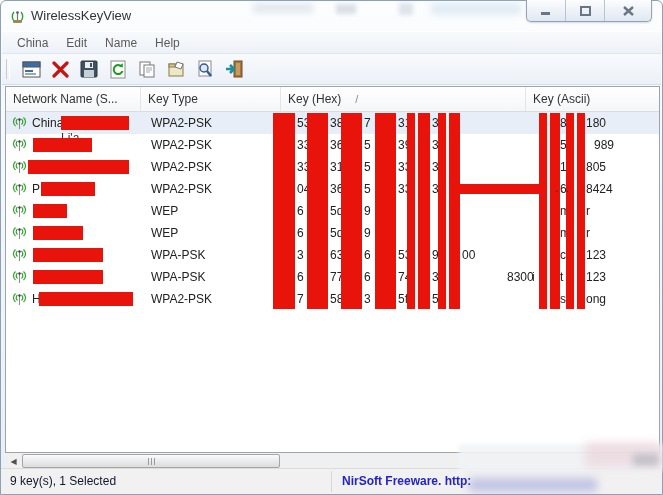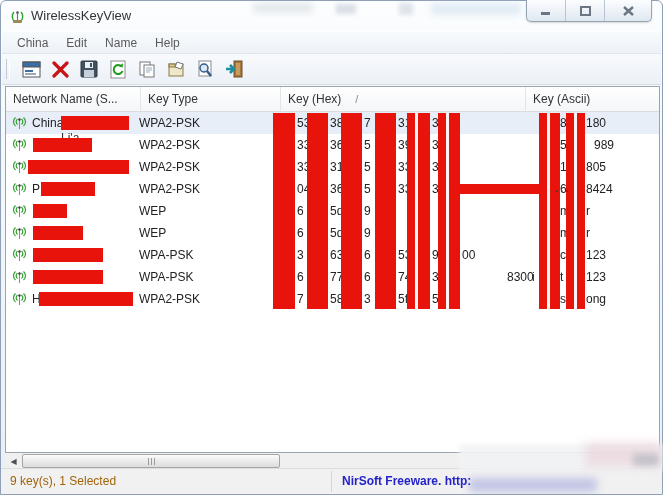--- a/index.html
+++ b/index.html
@@ -36,39 +36,39 @@
   .hcell{display:flex;align-items:center;padding-left:7px;border-right:1px solid #e2e5ea;box-sizing:border-box;}
   .hcell.c0{width:135px}.hcell.c1{width:140px}.hcell.c2{width:245px}.hcell.c3{flex:1;border-right:none}
   .sort-mark{margin-left:14px;color:#8a8a8a;font-size:11px;}
   .rows{position:relative;}
   .row{position:relative;height:22px;font-size:12px;color:#222;}
   .row.selected{background:#e7eef8;}
   .wifi-icon{position:absolute;left:5px;top:3px;}
   .cell-name{position:absolute;left:26px;top:0;line-height:22px;white-space:pre;}
   .peek{position:absolute;top:-2px;line-height:12px;color:#333;z-index:1;white-space:pre;}
   .name-bar{position:absolute;top:4px;height:14px;background:#e8130b;z-index:2;}
-  .cell-type{position:absolute;left:133px;top:0;line-height:22px;text-align:right;}
+  .cell-type{position:absolute;left:145px;top:0;line-height:22px;text-align:right;}
   .hexfrag{position:absolute;top:0;line-height:22px;white-space:pre;}
   .afrag{position:absolute;top:0;line-height:22px;white-space:pre;}
   .vbar{position:absolute;background:#e8130b;z-index:2;}
   .vbar.slit{background:linear-gradient(90deg,#e8130b 0 8px,#fdf4f3 8px 11px,#e8130b 11px 100%);}
   .tail-bar{position:absolute;background:#e8130b;z-index:2;}
   .tail-dots{position:absolute;z-index:3;color:#333;font-size:12px;letter-spacing:2px;}
   
   .hscroll{position:absolute;left:4px;top:452px;width:655px;height:17px;background:#f0f0f0;}
   .sb-arrow{position:absolute;left:0;top:0;width:17px;height:17px;display:flex;align-items:center;
      justify-content:center;color:#505050;font-size:8px;background:#f0f0f0;}
   .sb-thumb{position:absolute;left:17px;top:1px;width:258px;height:14px;border:1px solid #a6a6a6;
      border-radius:2px;background:linear-gradient(#fafafa,#dcdcdc);box-sizing:border-box;
      display:flex;align-items:center;justify-content:center;gap:2px;}
   .sb-thumb i{display:block;width:1px;height:7px;background:#9a9a9a;}
   
   .statusbar{position:absolute;left:0;right:0;bottom:0;height:25px;background:#f1f1f1;
      border-top:1px solid #dcdcdc;font-size:12px;}
-  .status-left{position:absolute;left:9px;top:5px;color:#a16207;}
+  .status-left{position:absolute;left:9px;top:5px;color:#0f172a;}
   .status-sep{position:absolute;left:330px;top:2px;bottom:2px;width:1px;background:#d6d6d6;}
   .status-right{position:absolute;left:341px;top:5px;color:#2323c8;font-weight:bold;}
   
   .blur{position:absolute;pointer-events:none;}
 </style>
 </head>
 <body>
 
 <div class="window">
 

